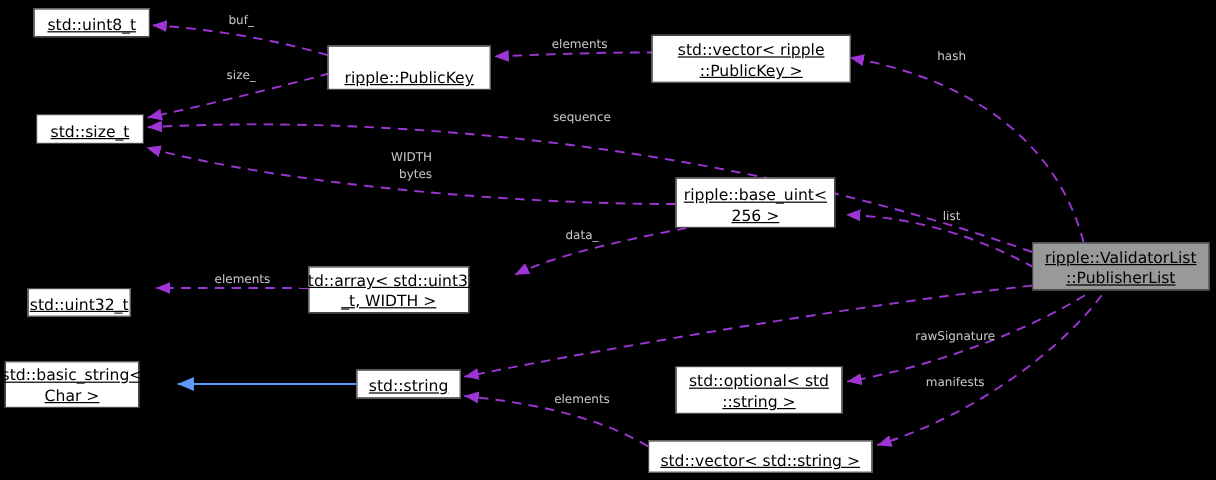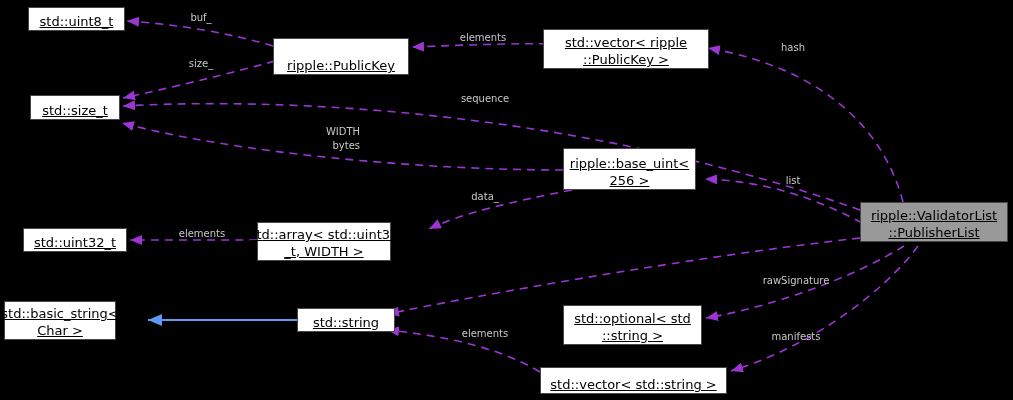--- a/index.html
+++ b/index.html
@@ -82,35 +82,35 @@
 
   <div class="node" style="left:30px;top:95px;width:90px;height:25px">
     <div>std::size_t</div>
   </div>
 
   <div class="node" style="left:563px;top:148px;width:133px;height:42px">
     <div>ripple::base_uint&lt;</div>
     <div>256 &gt;</div>
   </div>
 
-  <div class="node" style="left:23px;top:228px;width:104px;height:24px">
+  <div class="node" style="left:23px;top:240px;width:86px;height:24px">
     <div>std::uint32_t</div>
   </div>
 
   <div class="node" style="left:257px;top:222px;width:134px;height:39px">
     <div>std::array&lt; std::uint32</div>
     <div>_t, WIDTH &gt;</div>
   </div>
 
   <div class="node" style="left:4px;top:301px;width:112px;height:39px">
     <div>std::basic_string&lt;</div>
     <div>Char &gt;</div>
   </div>
 
-  <div class="node" style="left:297px;top:308px;width:98px;height:24px">
+  <div class="node" style="left:297px;top:308px;width:87px;height:24px">
     <div>std::string</div>
   </div>
 
   <div class="node" style="left:540px;top:367px;width:187px;height:27px">
     <div>std::vector&lt; std::string &gt;</div>
   </div>
 
   <div class="node" style="left:563px;top:305px;width:139px;height:40px">
     <div>std::optional&lt; std</div>
     <div>::string &gt;</div>
@@ -125,16 +125,16 @@
   <div class="elabel" style="left:201px;top:64px">size_</div>
   <div class="elabel" style="left:483px;top:38px">elements</div>
   <div class="elabel" style="left:793px;top:48px">hash</div>
   <div class="elabel" style="left:485px;top:99px">sequence</div>
   <div class="elabel" style="left:343px;top:139px">WIDTH
 bytes</div>
   <div class="elabel" style="left:793px;top:181px">list</div>
   <div class="elabel" style="left:485px;top:197px">data_</div>
   <div class="elabel" style="left:202px;top:234px">elements</div>
   <div class="elabel" style="left:796px;top:281px">rawSignature</div>
-  <div class="elabel" style="left:796px;top:337px">manifests</div>
+  <div class="elabel" style="left:796px;top:320px">manifests</div>
   <div class="elabel" style="left:485px;top:334px">elements</div>
 
 </div>
 
 </body></html>

